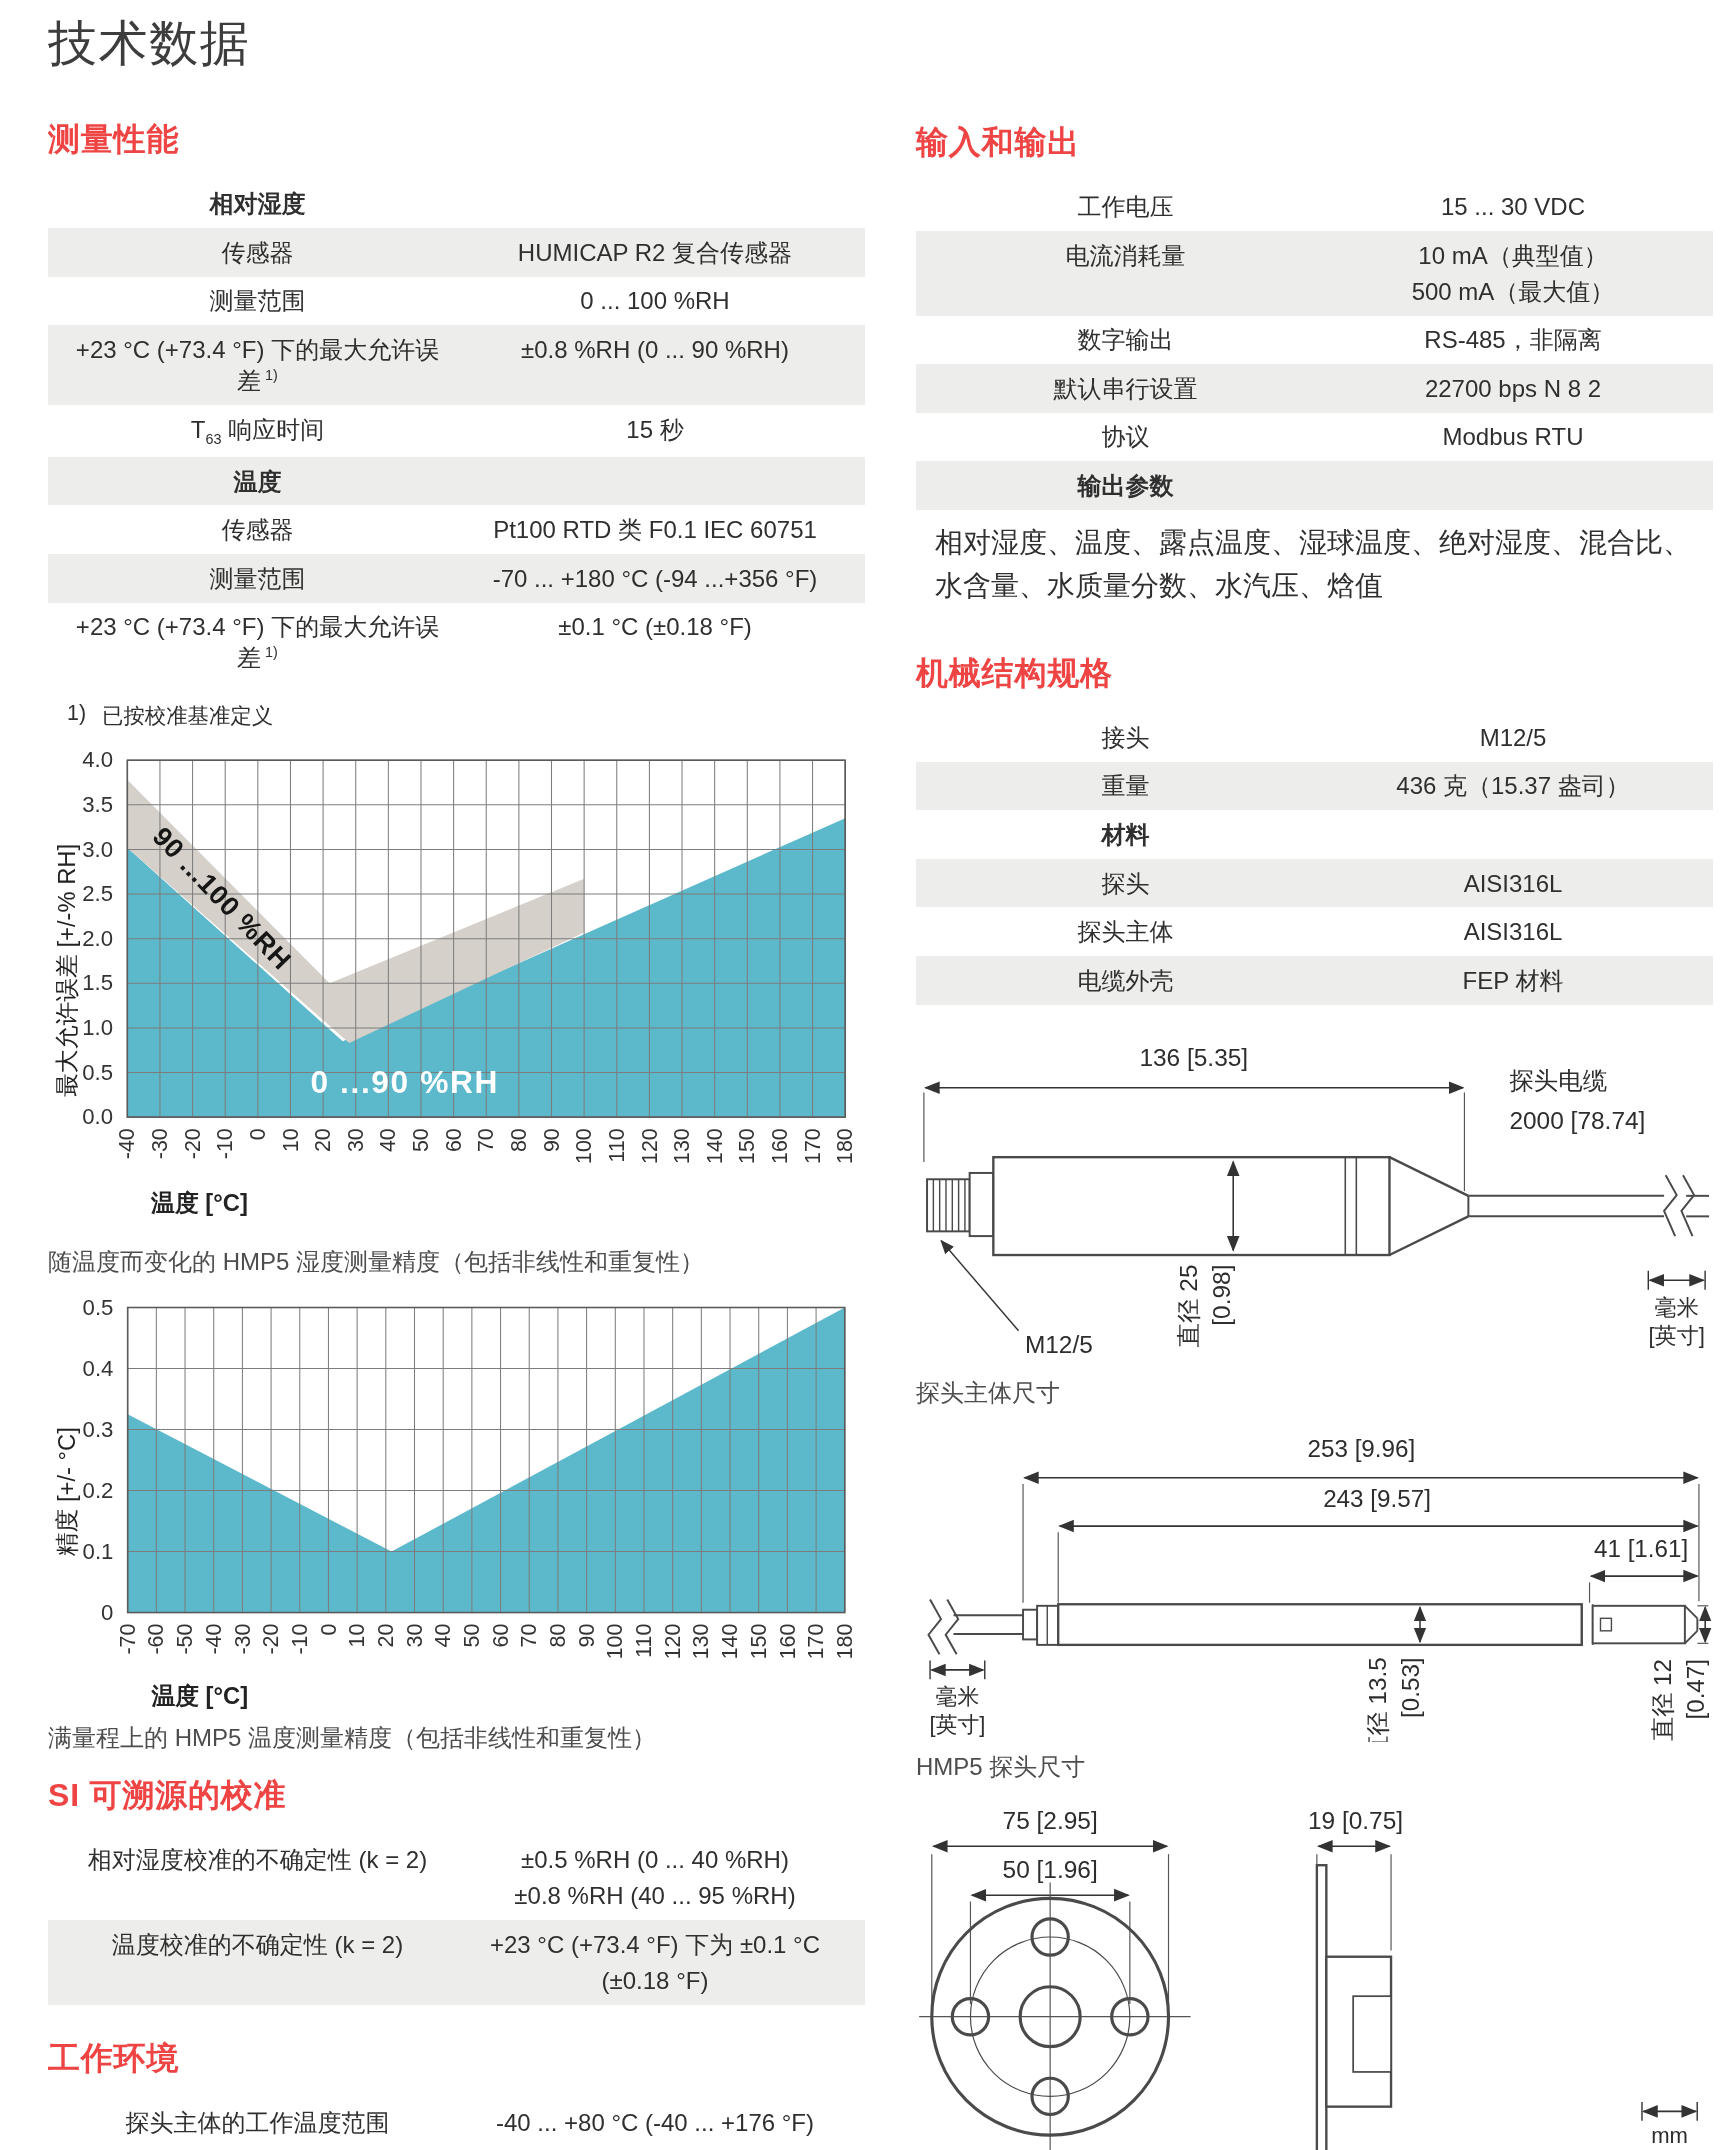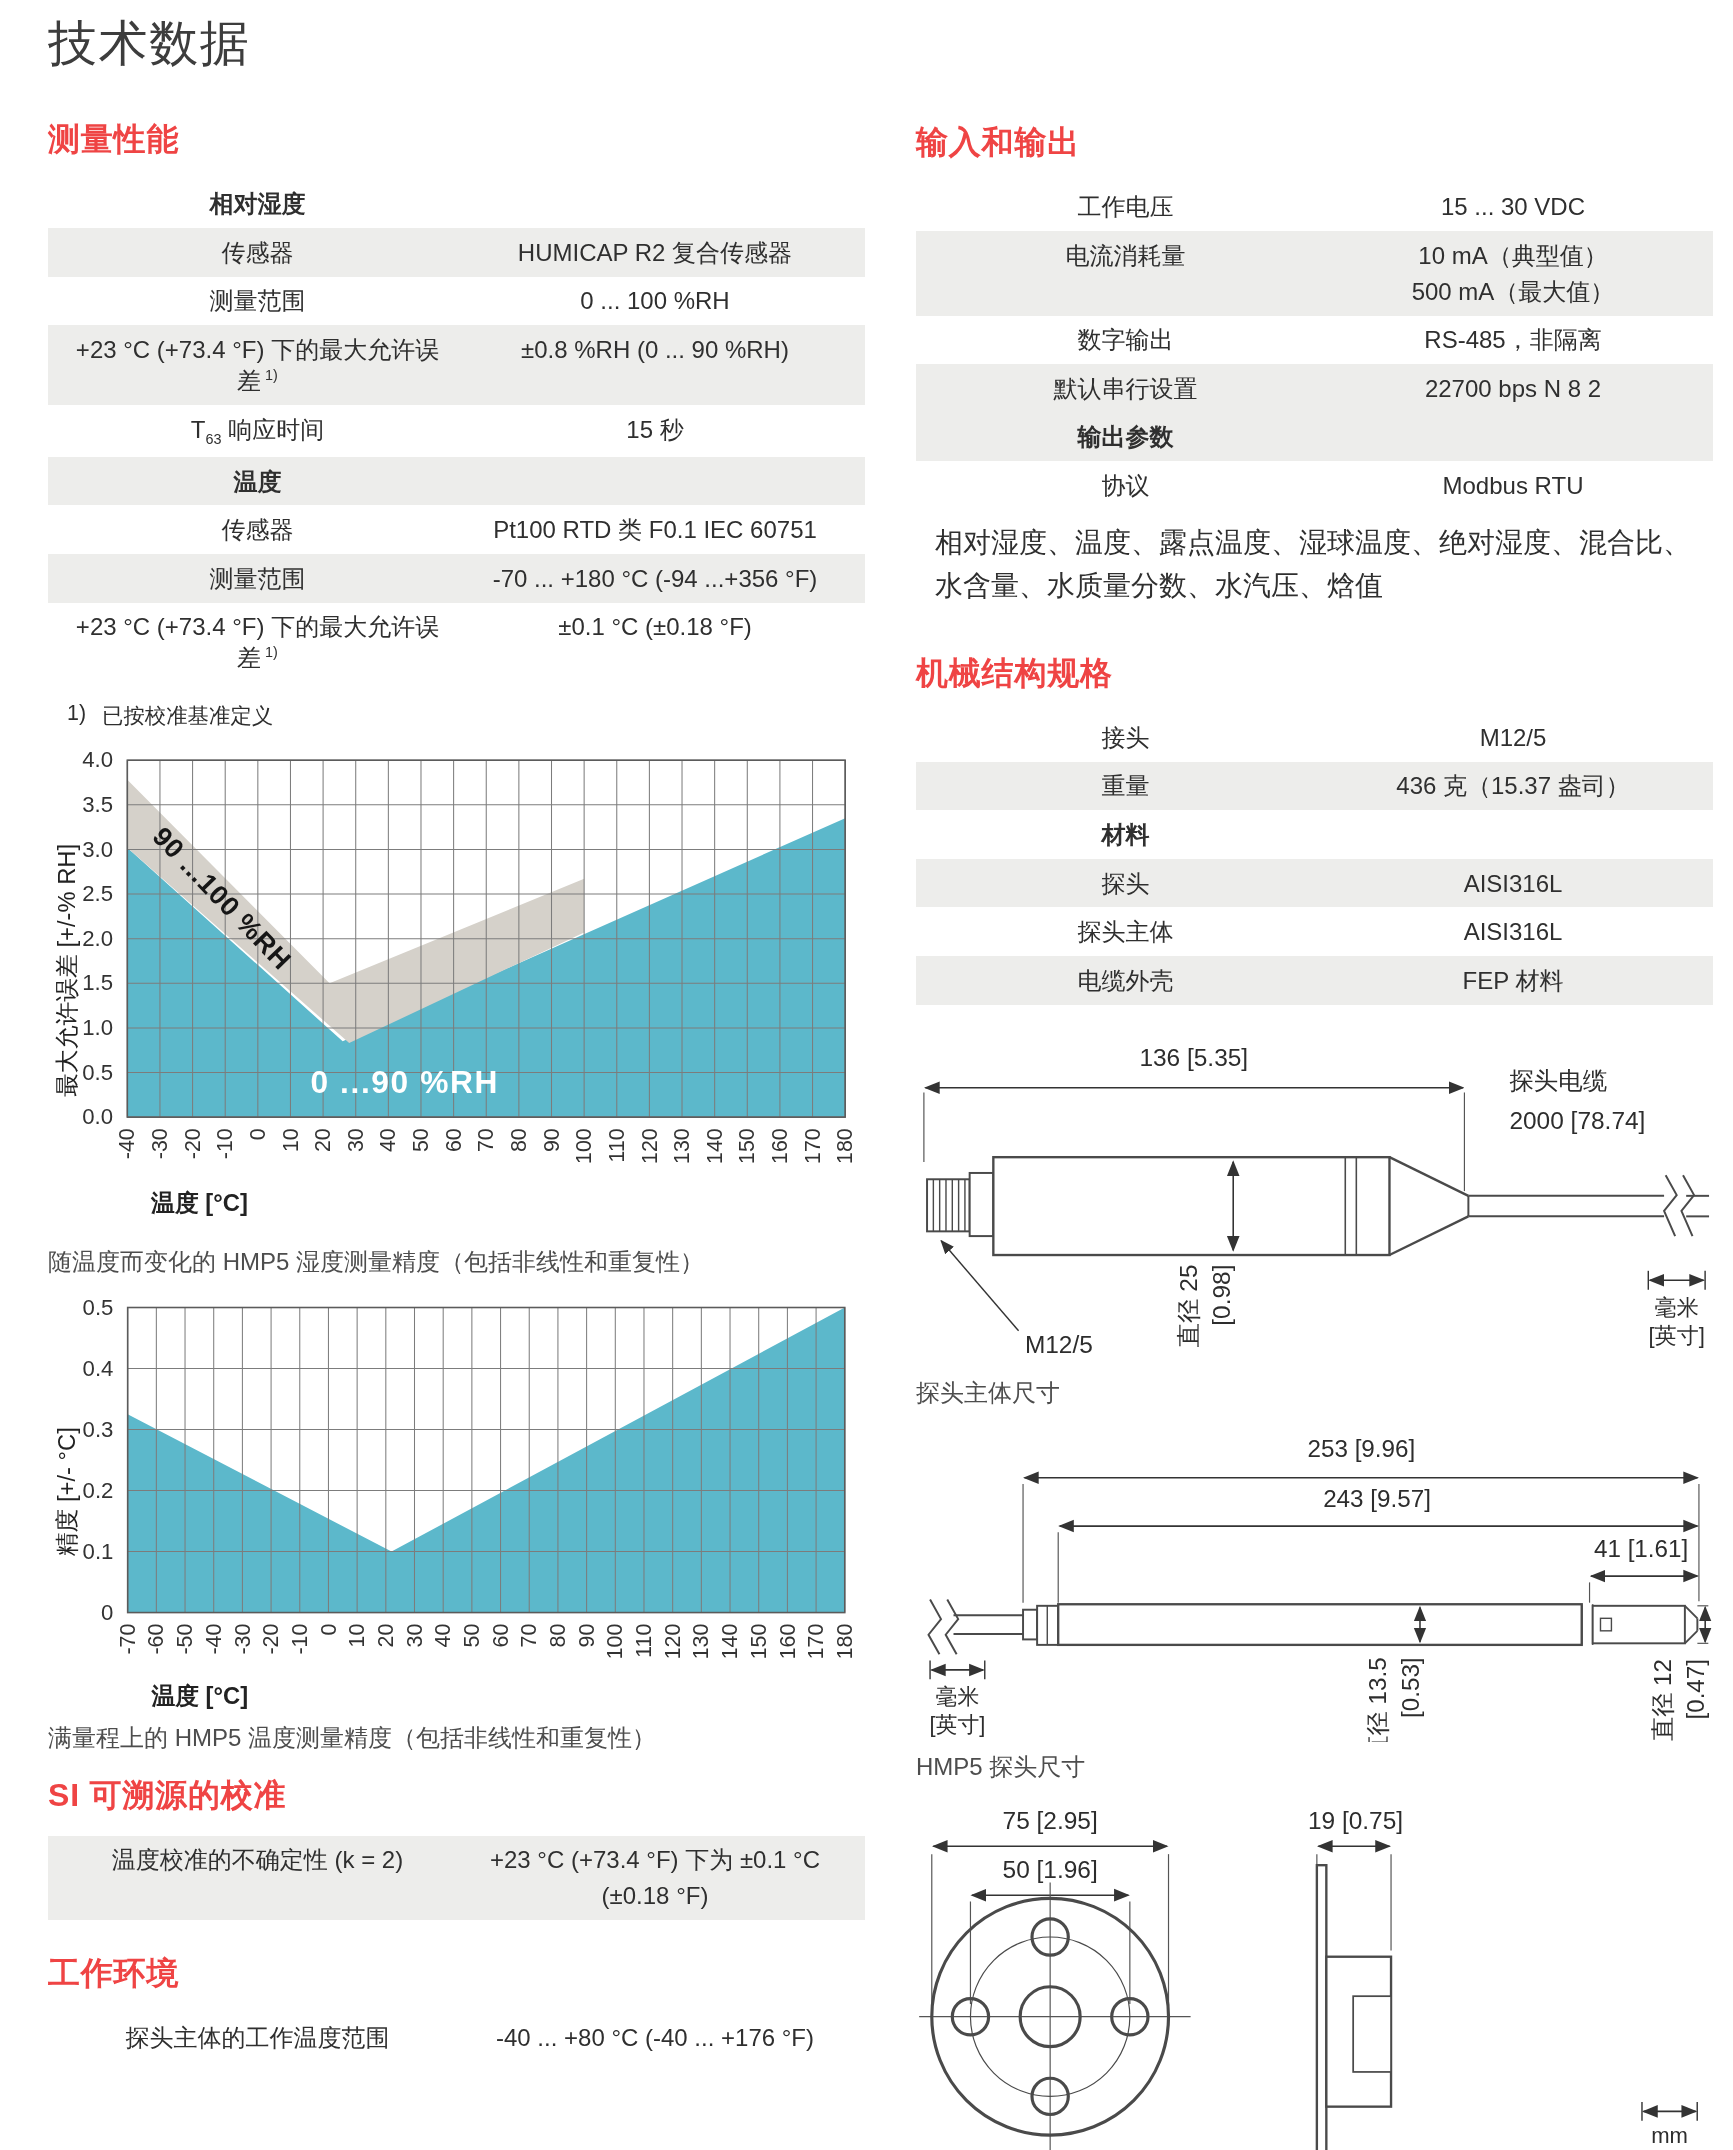--- a/index.html
+++ b/index.html
@@ -231,20 +231,27 @@
         <text x="82" y="175" text-anchor="end" font-size="28" fill="#333">0.3</text>
         <text x="82" y="97.99999999999999" text-anchor="end" font-size="28" fill="#333">0.4</text>
         <text x="82" y="21" text-anchor="end" font-size="28" fill="#333">0.5</text>
         <text transform="translate(34,244.5) rotate(-90)" text-anchor="middle" font-size="30" fill="#222">精度 [+/- °C]</text>
         <text x="130" y="513" font-size="30" fill="#222" font-weight="600">温度 [°C]</text>
       </svg></div>
   <div class="caption">满量程上的 HMP5 温度测量精度（包括非线性和重复性）</div>
 
   <h2 class="sec" style="margin-top:19px">SI 可溯源的校准</h2>
   <div class="spec-table">
+    <div class="srow">
+      <div class="k">相对湿度校准的不确定性 (k = 2)</div>
+      <div class="v">
+        <div class="line">±0.5 %RH (0 ... 40 %RH)</div>
+        <div class="line">±0.8 %RH (40 ... 95 %RH)</div>
+      </div>
+    </div>
     <div class="srow alt">
       <div class="k">温度校准的不确定性 (k = 2)</div>
       <div class="v">
         <div class="line">+23 °C (+73.4 °F) 下为 ±0.1 °C</div>
         <div class="line">(±0.18 °F)</div>
       </div>
     </div>
   </div>
 
   <h2 class="sec" style="margin-top:32px">工作环境</h2>
@@ -273,27 +280,27 @@
       </div>
     </div>
     <div class="srow">
       <div class="k">数字输出</div>
       <div class="v">RS-485，非隔离</div>
     </div>
     <div class="srow alt">
       <div class="k">默认串行设置</div>
       <div class="v">22700 bps N 8 2</div>
     </div>
+    <div class="srow">
+      <div class="k">协议</div>
+      <div class="v">Modbus RTU</div>
+    </div>
     <div class="srow sub alt">
         <div class="k">输出参数</div>
       </div>
-    <div class="srow">
-      <div class="k">协议</div>
-      <div class="v">Modbus RTU</div>
-    </div>
     <div class="row-text">相对湿度、温度、露点温度、湿球温度、绝对湿度、混合比、水含量、水质量分数、水汽压、焓值</div>
   </div>
 
   <h2 class="sec" style="margin-top:36px">机械结构规格</h2>
   <div class="spec-table">
     <div class="srow">
       <div class="k">接头</div>
       <div class="v">M12/5</div>
     </div>
     <div class="srow alt">

